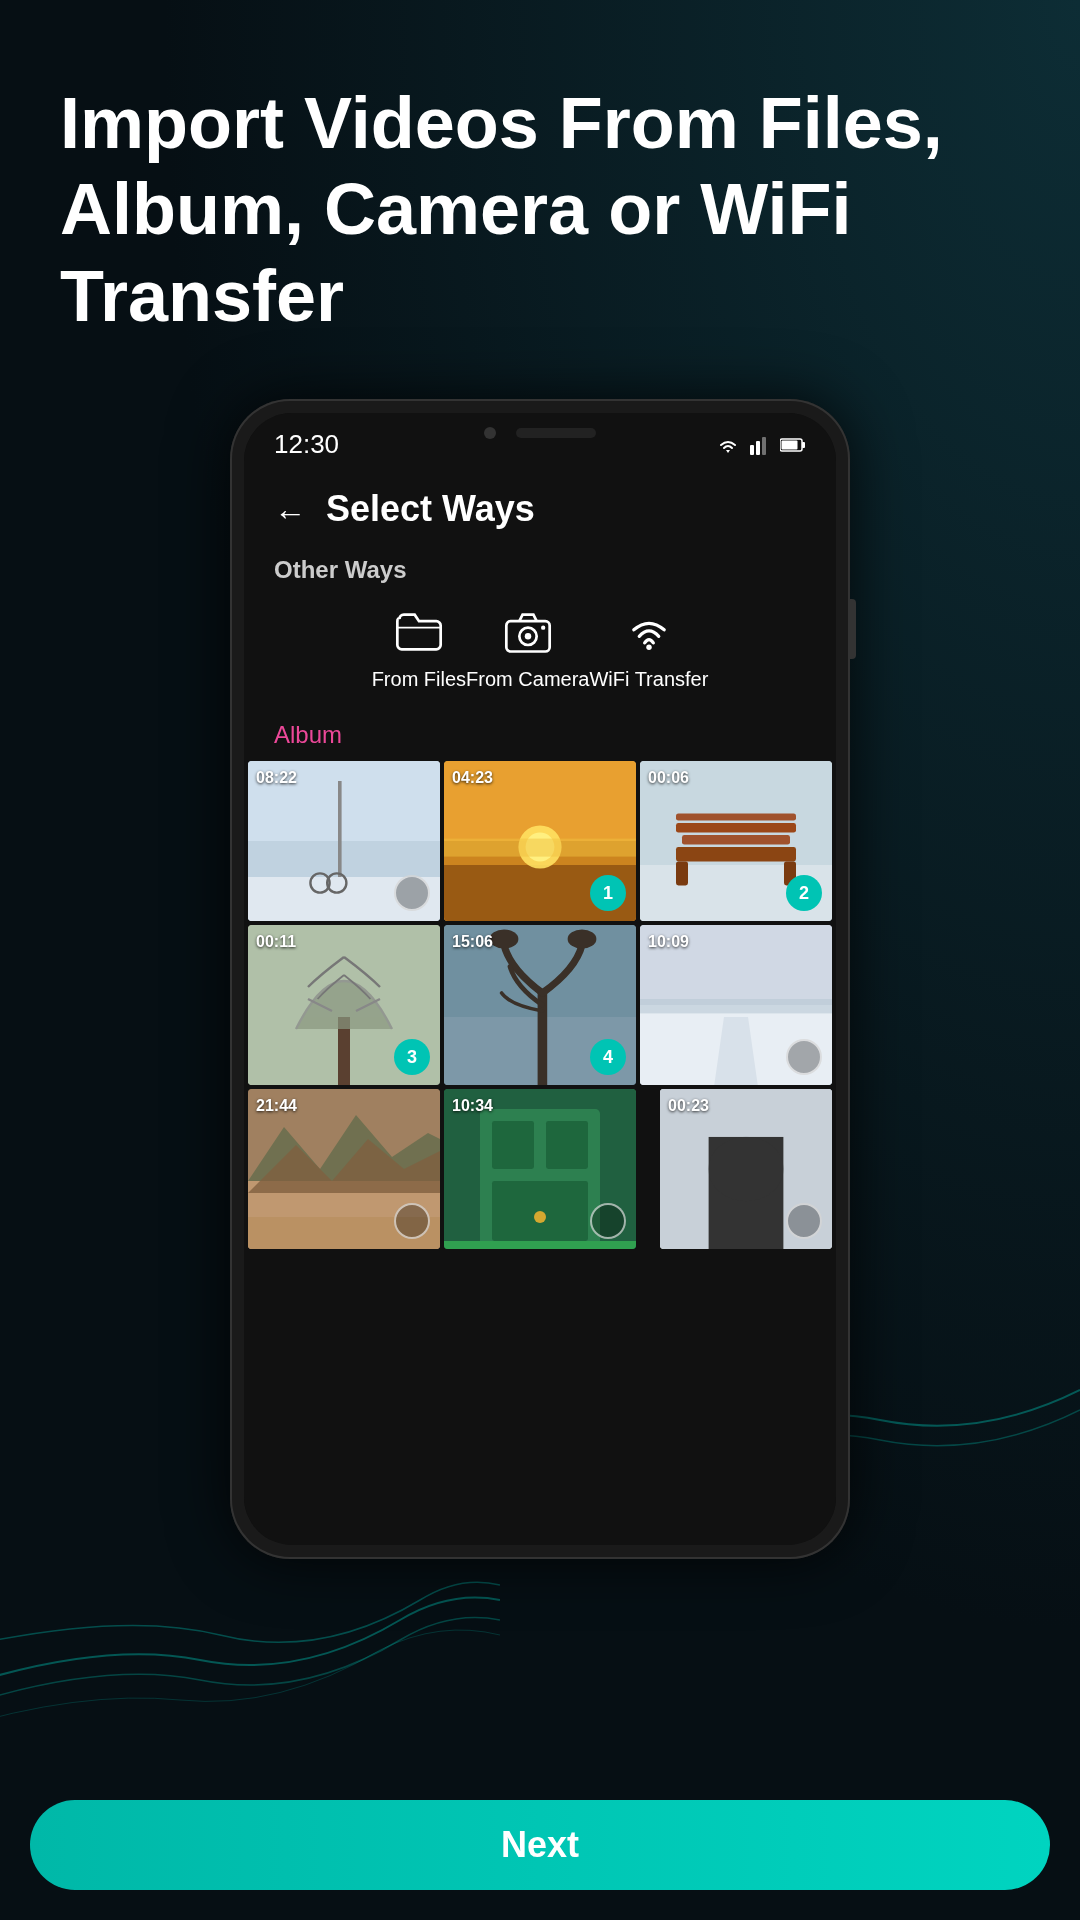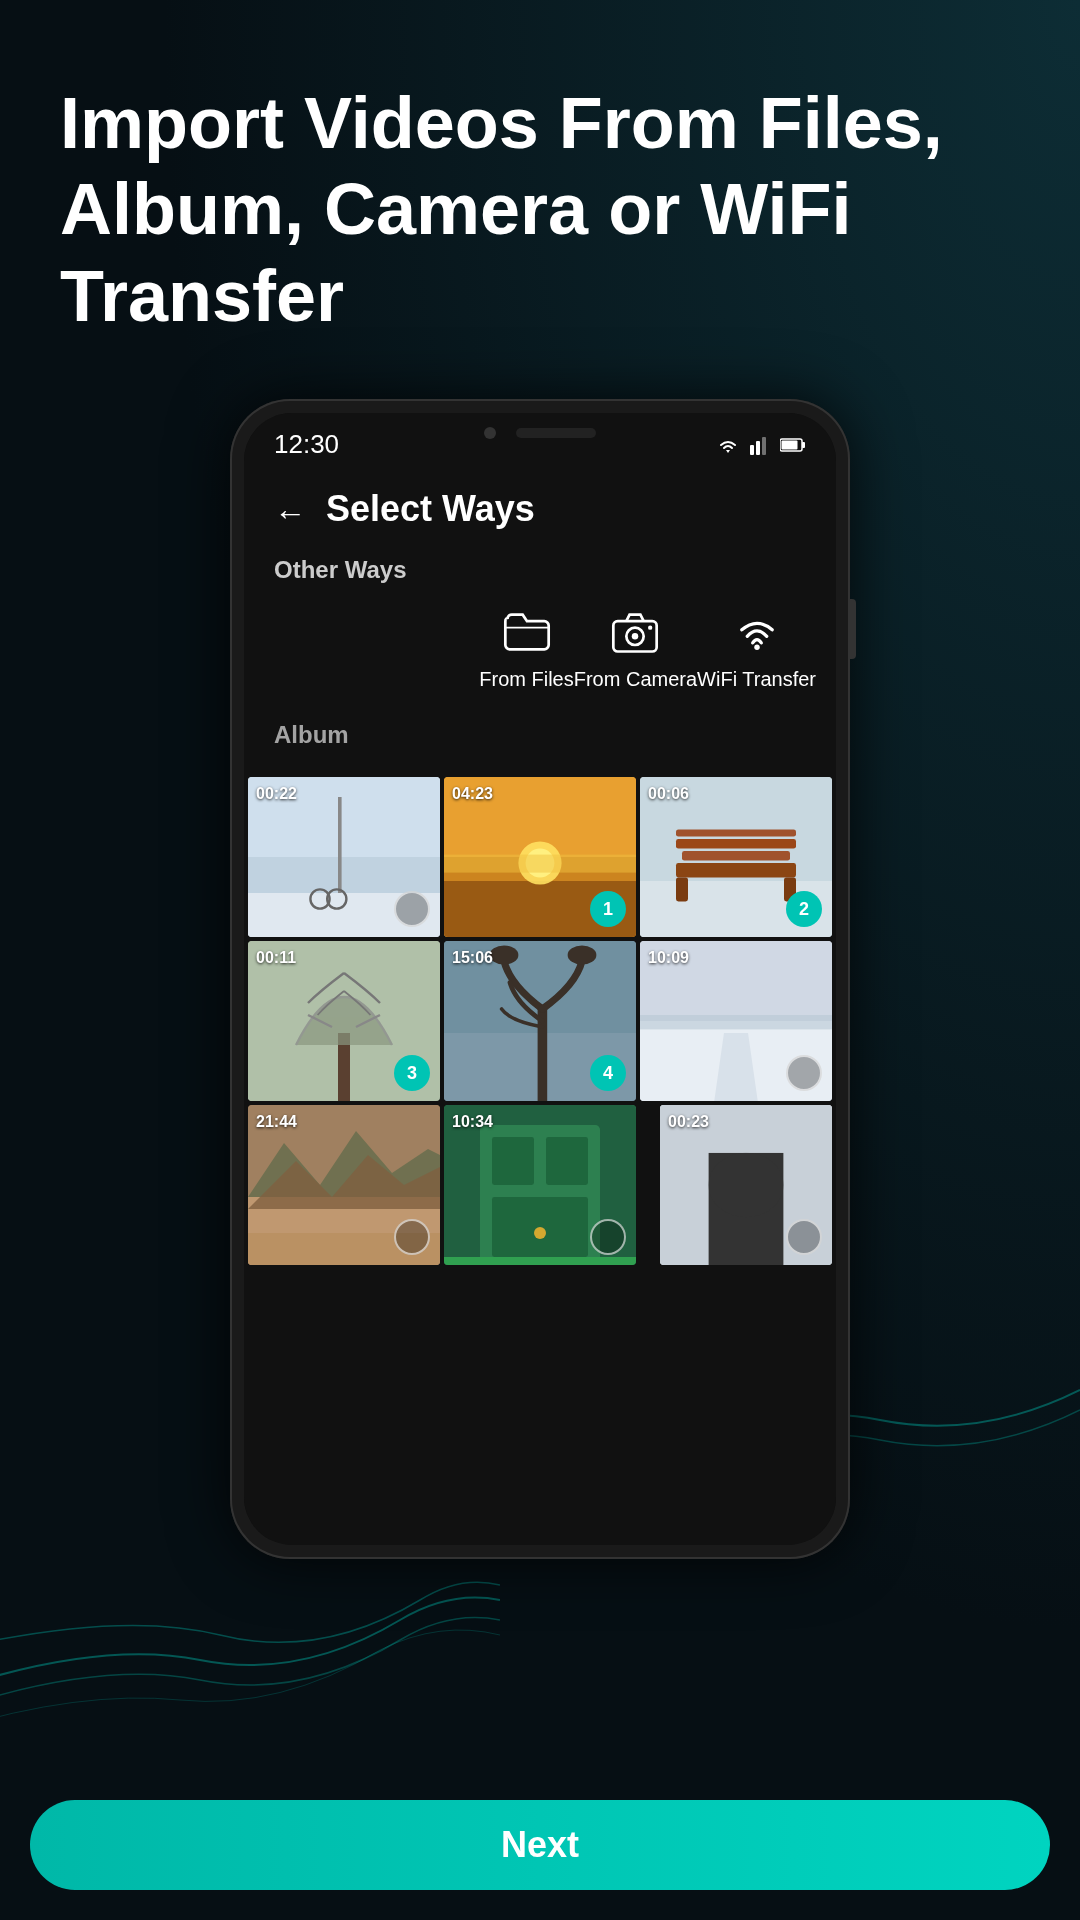--- a/index.html
+++ b/index.html
@@ -140,44 +140,44 @@
     .section-label {
       color: #ccc;
       font-size: 24px;
       font-weight: 600;
       padding: 16px 30px 12px;
     }
 
     
     .import-options {
       display: flex;
-      justify-content: flex-end;
+      justify-content: center;
       padding: 10px 20px 20px;
     }
 
     .import-option {
       display: flex;
       flex-direction: column;
       align-items: center;
       gap: 10px;
       cursor: pointer;
     }
 
     .import-label {
       color: #fff;
       font-size: 20px;
       text-align: center;
     }
 
     
     .album-label {
-      color: #a3a3a3;
+      color: #ec4899;
       font-size: 24px;
-      font-weight: 700;
-      padding: 10px 30px 28px;
+      font-weight: 400;
+      padding: 10px 30px 12px;
     }
 
     
     .photo-grid {
       display: grid;
       grid-template-columns: 1fr 1fr 1fr;
       gap: 4px;
       padding: 0 4px;
     }
 
@@ -408,21 +408,21 @@
                 <rect y="80" width="160" height="30" fill="#b8ccd8" opacity="0.5"></rect>
 
                 <rect width="160" height="80" fill="#d4e4f0" opacity="0.6"></rect>
 
                 <rect x="75" y="30" width="3" height="80" fill="#888"></rect>
 
                 <circle cx="60" cy="115" r="8" stroke="#666" stroke-width="2" fill="none"></circle>
                 <circle cx="74" cy="115" r="8" stroke="#666" stroke-width="2" fill="none"></circle>
               </svg>
             </div>
-            <span class="duration-badge">00:22</span>
+            <span class="duration-badge">08:22</span>
             <div class="selection-badge badge-empty"></div>
           </div>
 
           <div class="photo-cell photo-2">
             <div class="photo-detail">
               <svg width="100%" height="100%" viewBox="0 0 160 160" preserveAspectRatio="xMidYMid slice">
                 <rect width="160" height="160" fill="#e8a030"></rect>
                 <rect y="80" width="160" height="80" fill="#c07818" opacity="0.7"></rect>
                 <rect y="100" width="160" height="60" fill="#8c5010" opacity="0.8"></rect>
 

